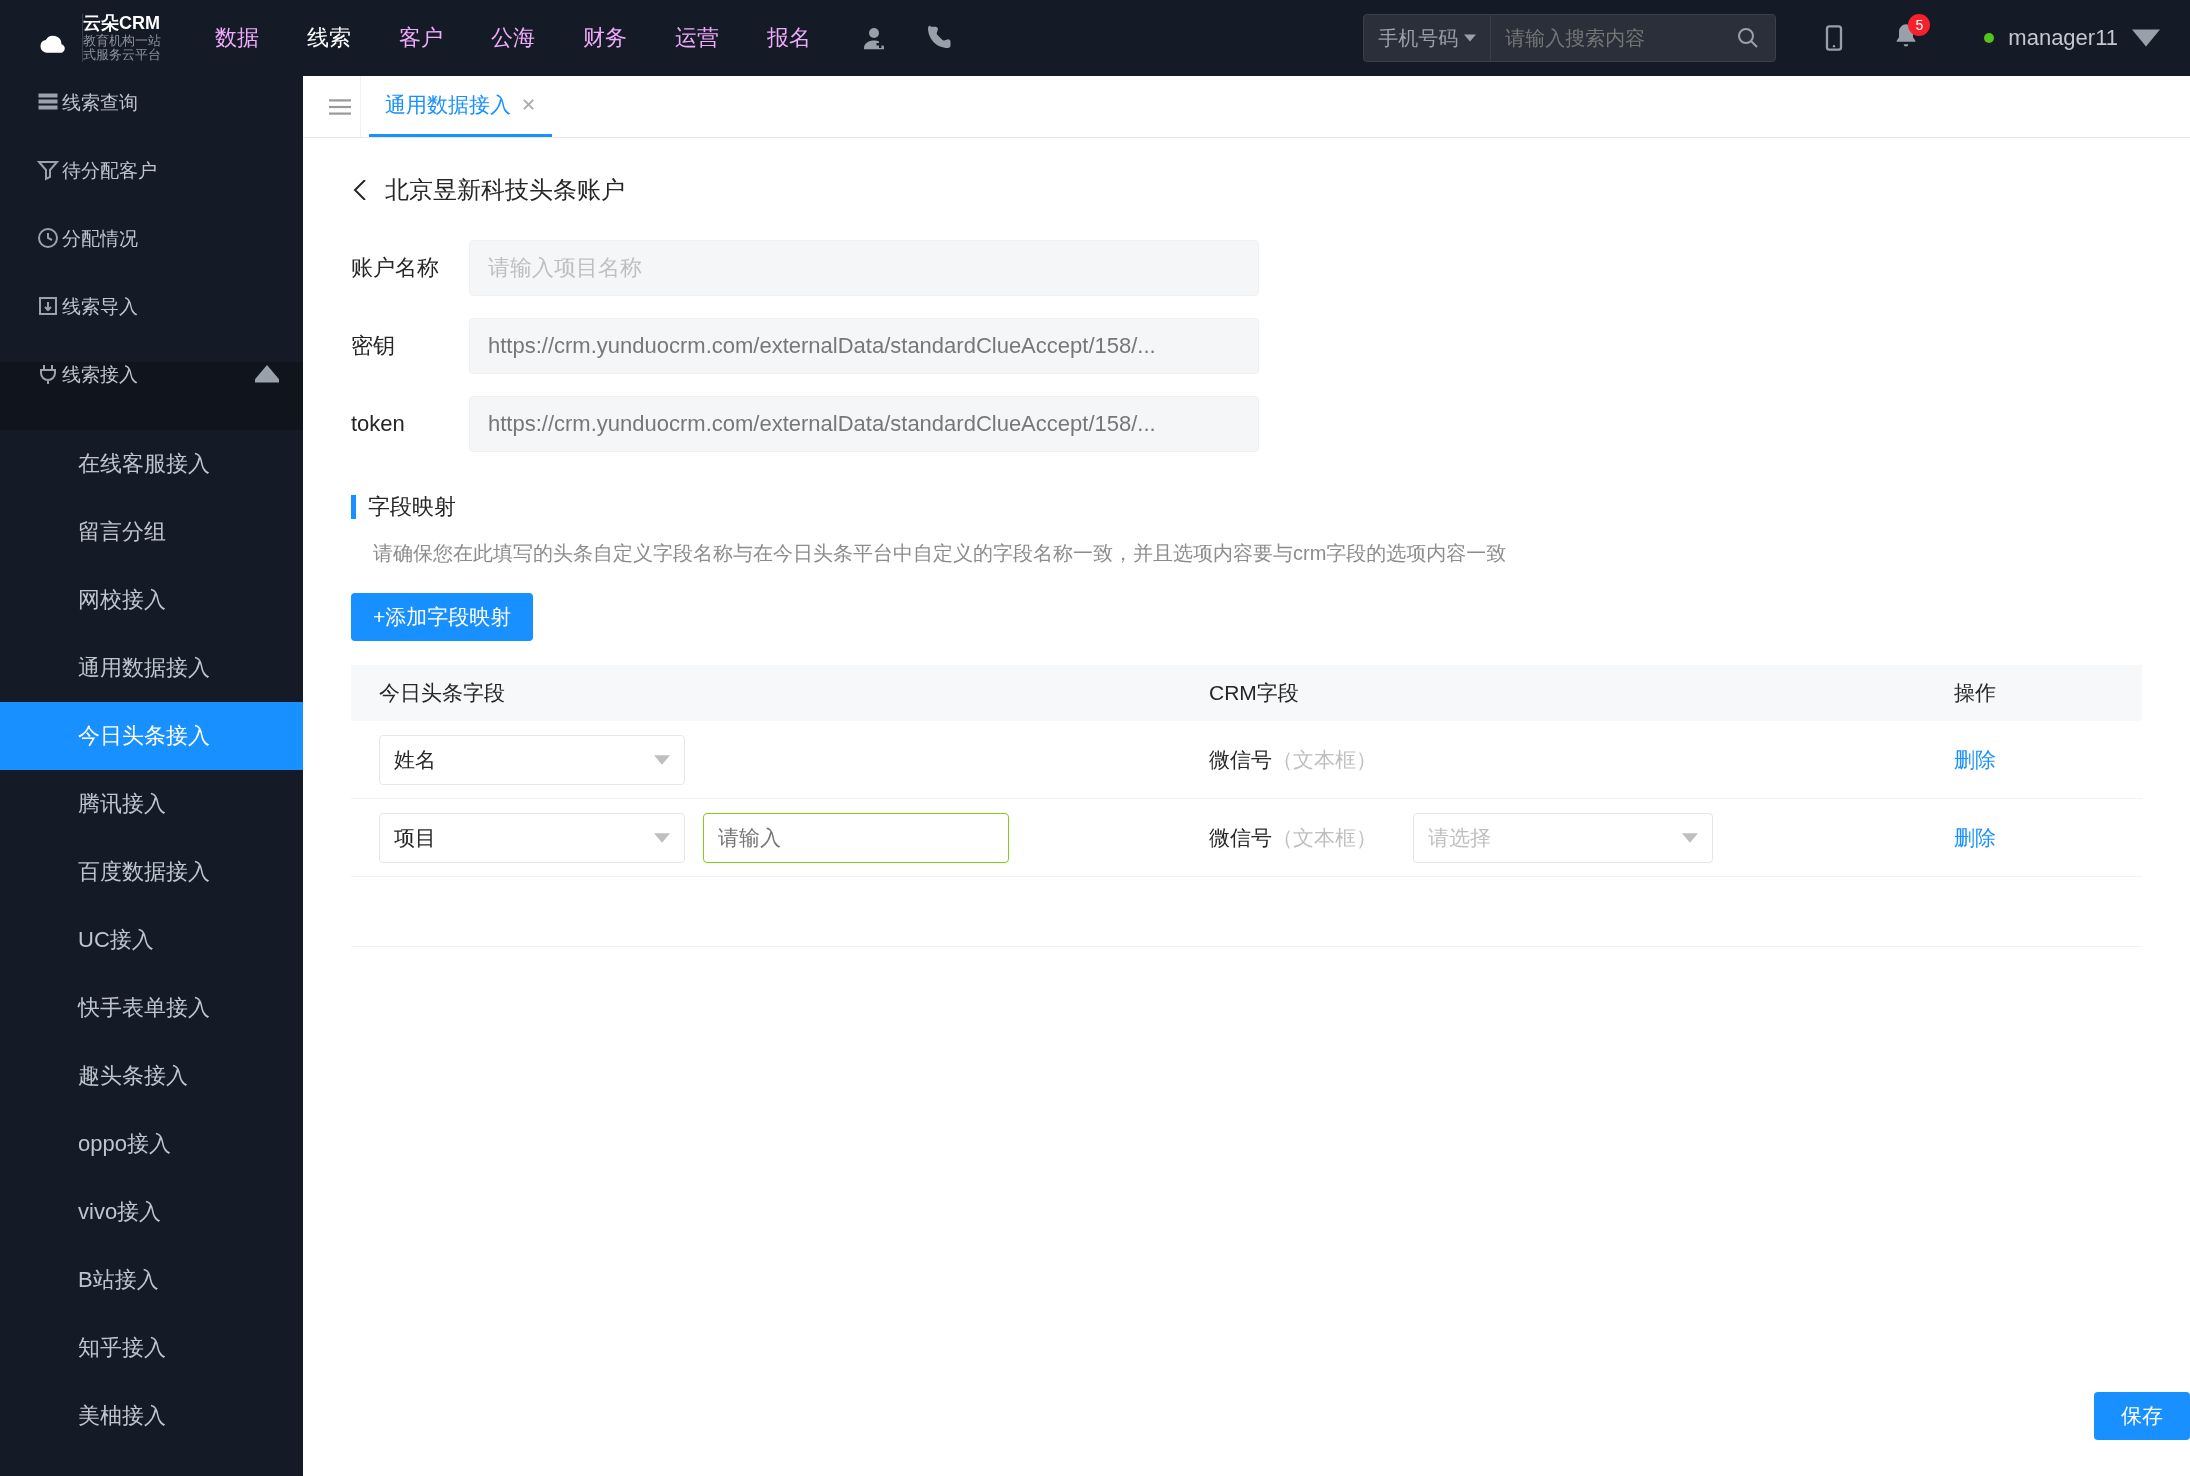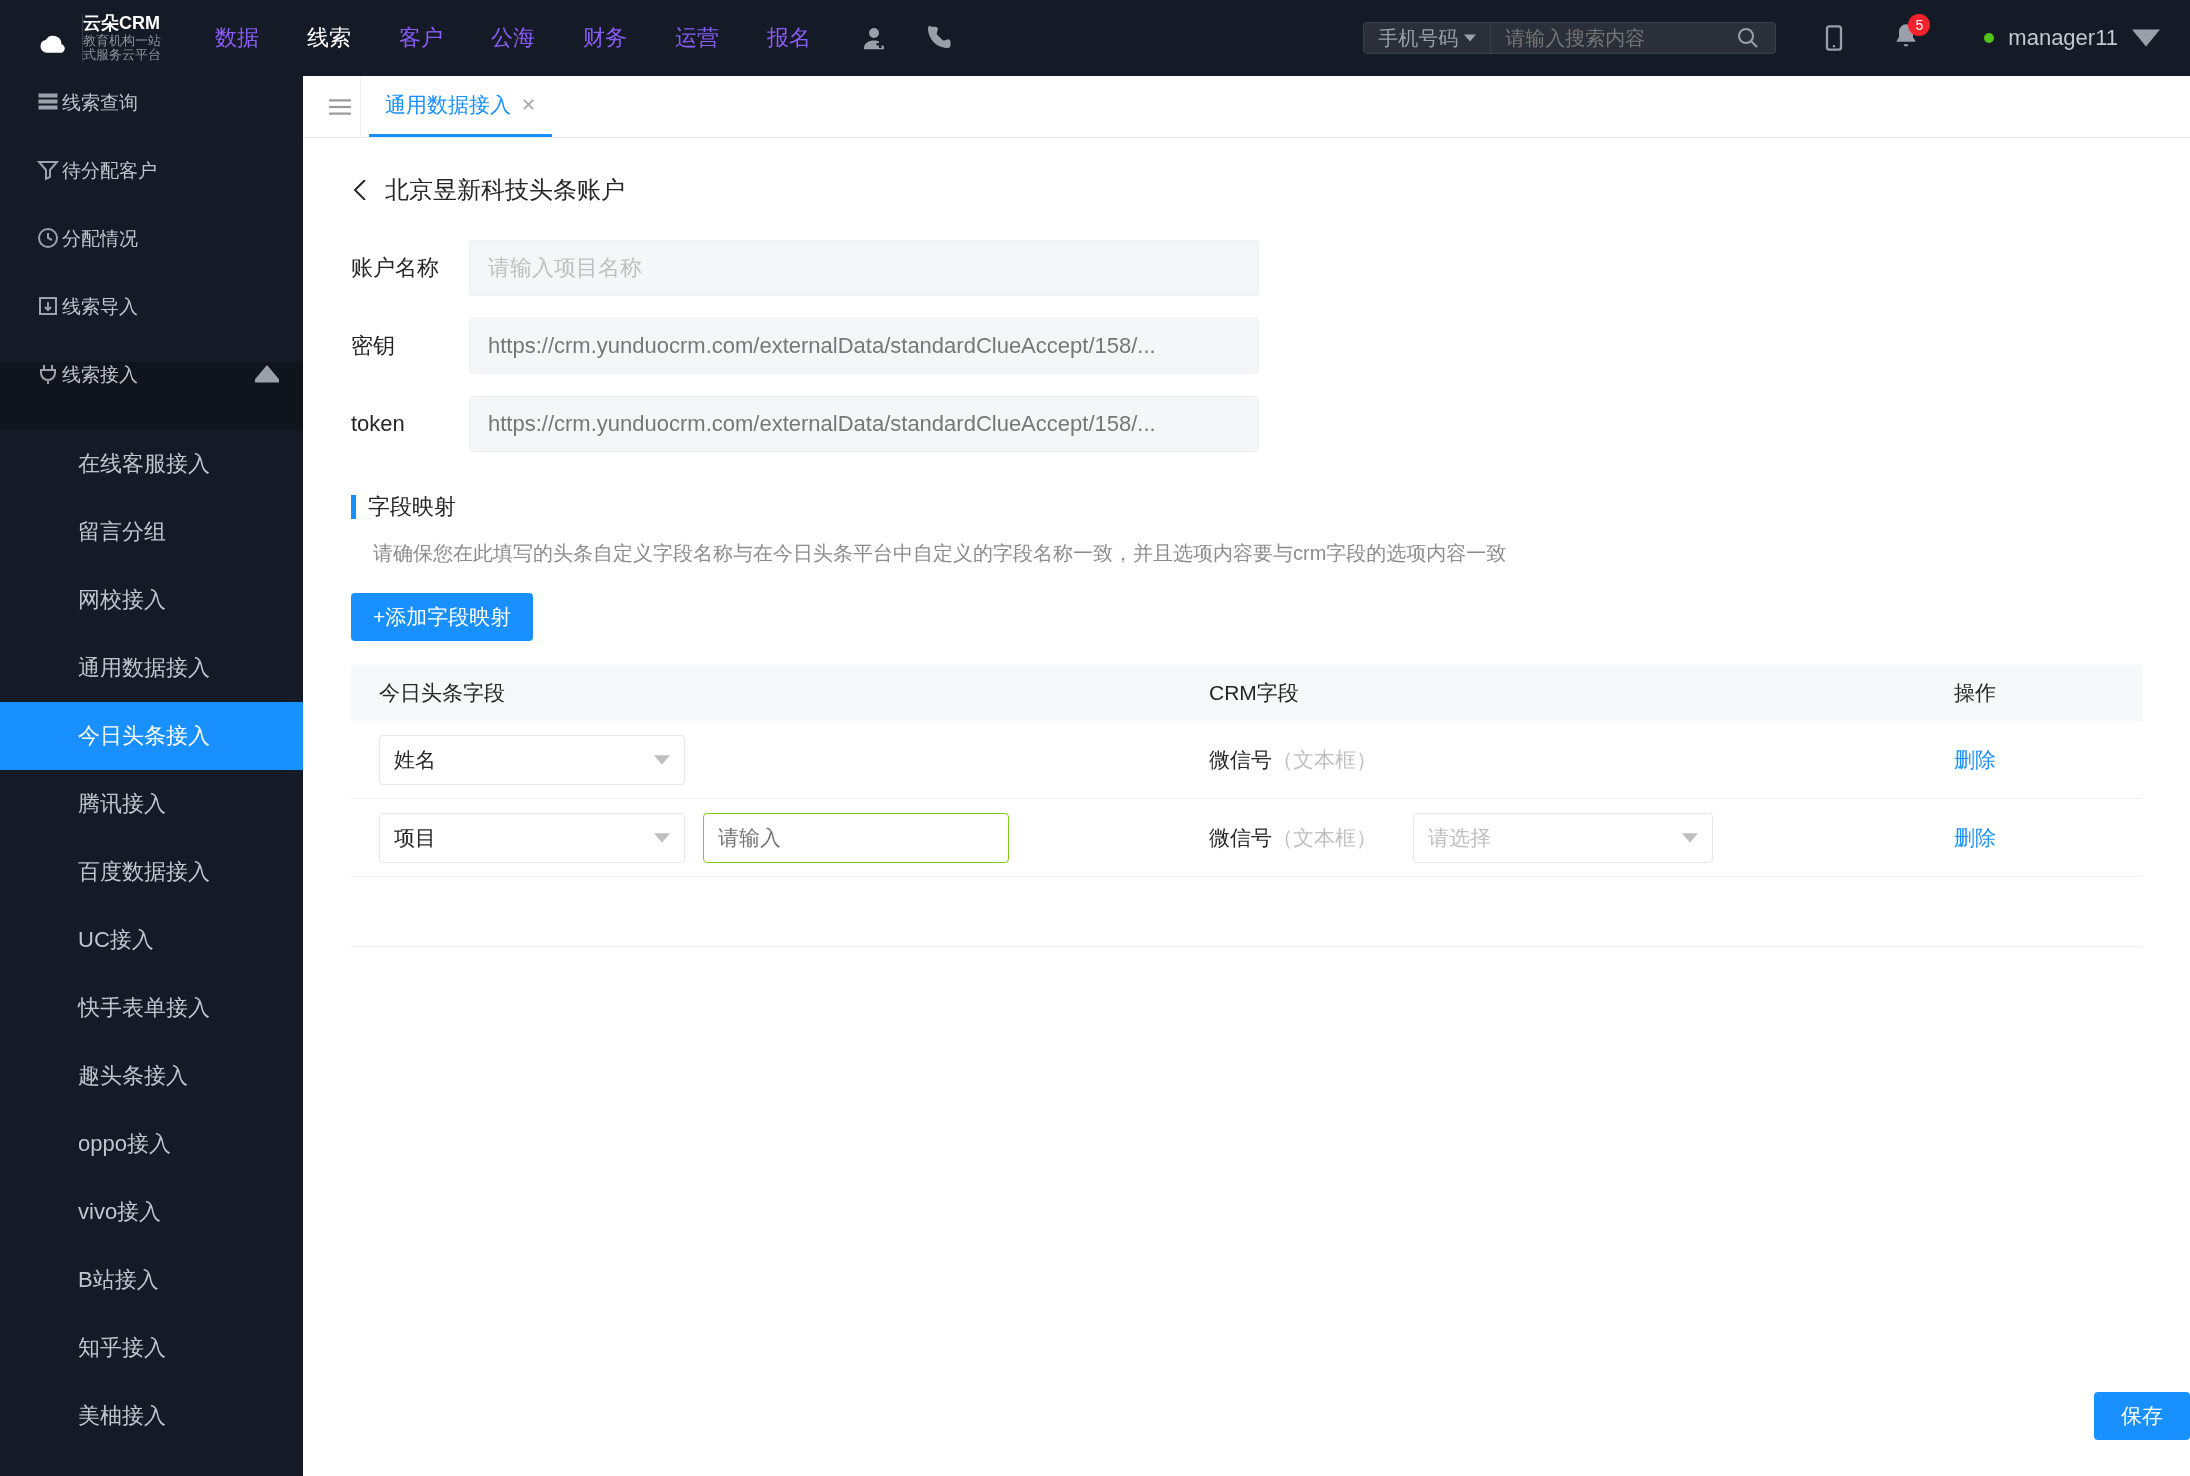--- a/index.html
+++ b/index.html
@@ -7,26 +7,26 @@
 .app { width:2190px; height:1476px; transform-origin:top left; }
 
 
 .header { height:76px; background:#151b26; display:flex; align-items:center; color:#c1c6cf; padding:0 30px; }
 .logo { display:flex; align-items:center; gap:10px; margin-right:54px; }
 .logo-mark { width:42px; height:42px; display:flex; align-items:center; justify-content:center; }
 .logo-text { display:flex; flex-direction:column; line-height:1.1; border-left:1px solid #39404b; }
 .logo-text .t1 { font-size:18px; color:#fff; font-weight:600; }
 .logo-text .t2 { font-size:13px; color:#8d939c; }
 .top-nav { display:flex; gap:48px; font-size:22px; }
-.top-nav div { cursor:pointer; color:#8b5cf6; }
+.top-nav div { cursor:pointer; color:#f0abfc; }
 .top-nav .active { color:#fff; font-weight:500; }
 .hdr-icons { display:flex; gap:34px; margin-left:48px; align-items:center; }
 .hdr-icons svg { width:30px; height:30px; fill:#9aa0a9; }
 .spacer { flex:1; }
-.search-grp { display:flex; align-items:center; background:#2a2f39; border-radius:4px; height:32px; border:1px solid #3a4049; }
+.search-grp { display:flex; align-items:center; background:#2a2f39; border-radius:4px; height:48px; border:1px solid #3a4049; }
 .search-sel { padding:0 14px; font-size:20px; color:#9aa0a9; display:flex; align-items:center; gap:6px; border-right:1px solid #3a4049; height:100%; }
 .search-inp { background:none; border:none; color:#aaa; font-size:20px; padding:0 14px; width:230px; outline:none; }
 .search-btn { width:54px; display:flex; align-items:center; justify-content:center; }
 .hdr-right { display:flex; align-items:center; gap:44px; margin-left:44px; }
 .hdr-right svg { width:28px; height:28px; fill:#9aa0a9; }
 .bell-wrap { position:relative; }
 .bell-badge { position:absolute; top:-8px; right:-10px; background:#f5222d; color:#fff; font-size:14px; min-width:22px; height:22px; border-radius:11px; display:flex; align-items:center; justify-content:center; padding:0 5px; }
 .user-grp { display:flex; align-items:center; gap:14px; color:#c3c7cf; font-size:22px; margin-left:20px; }
 .status-dot { width:10px; height:10px; background:#52c41a; border-radius:50%; }
 

